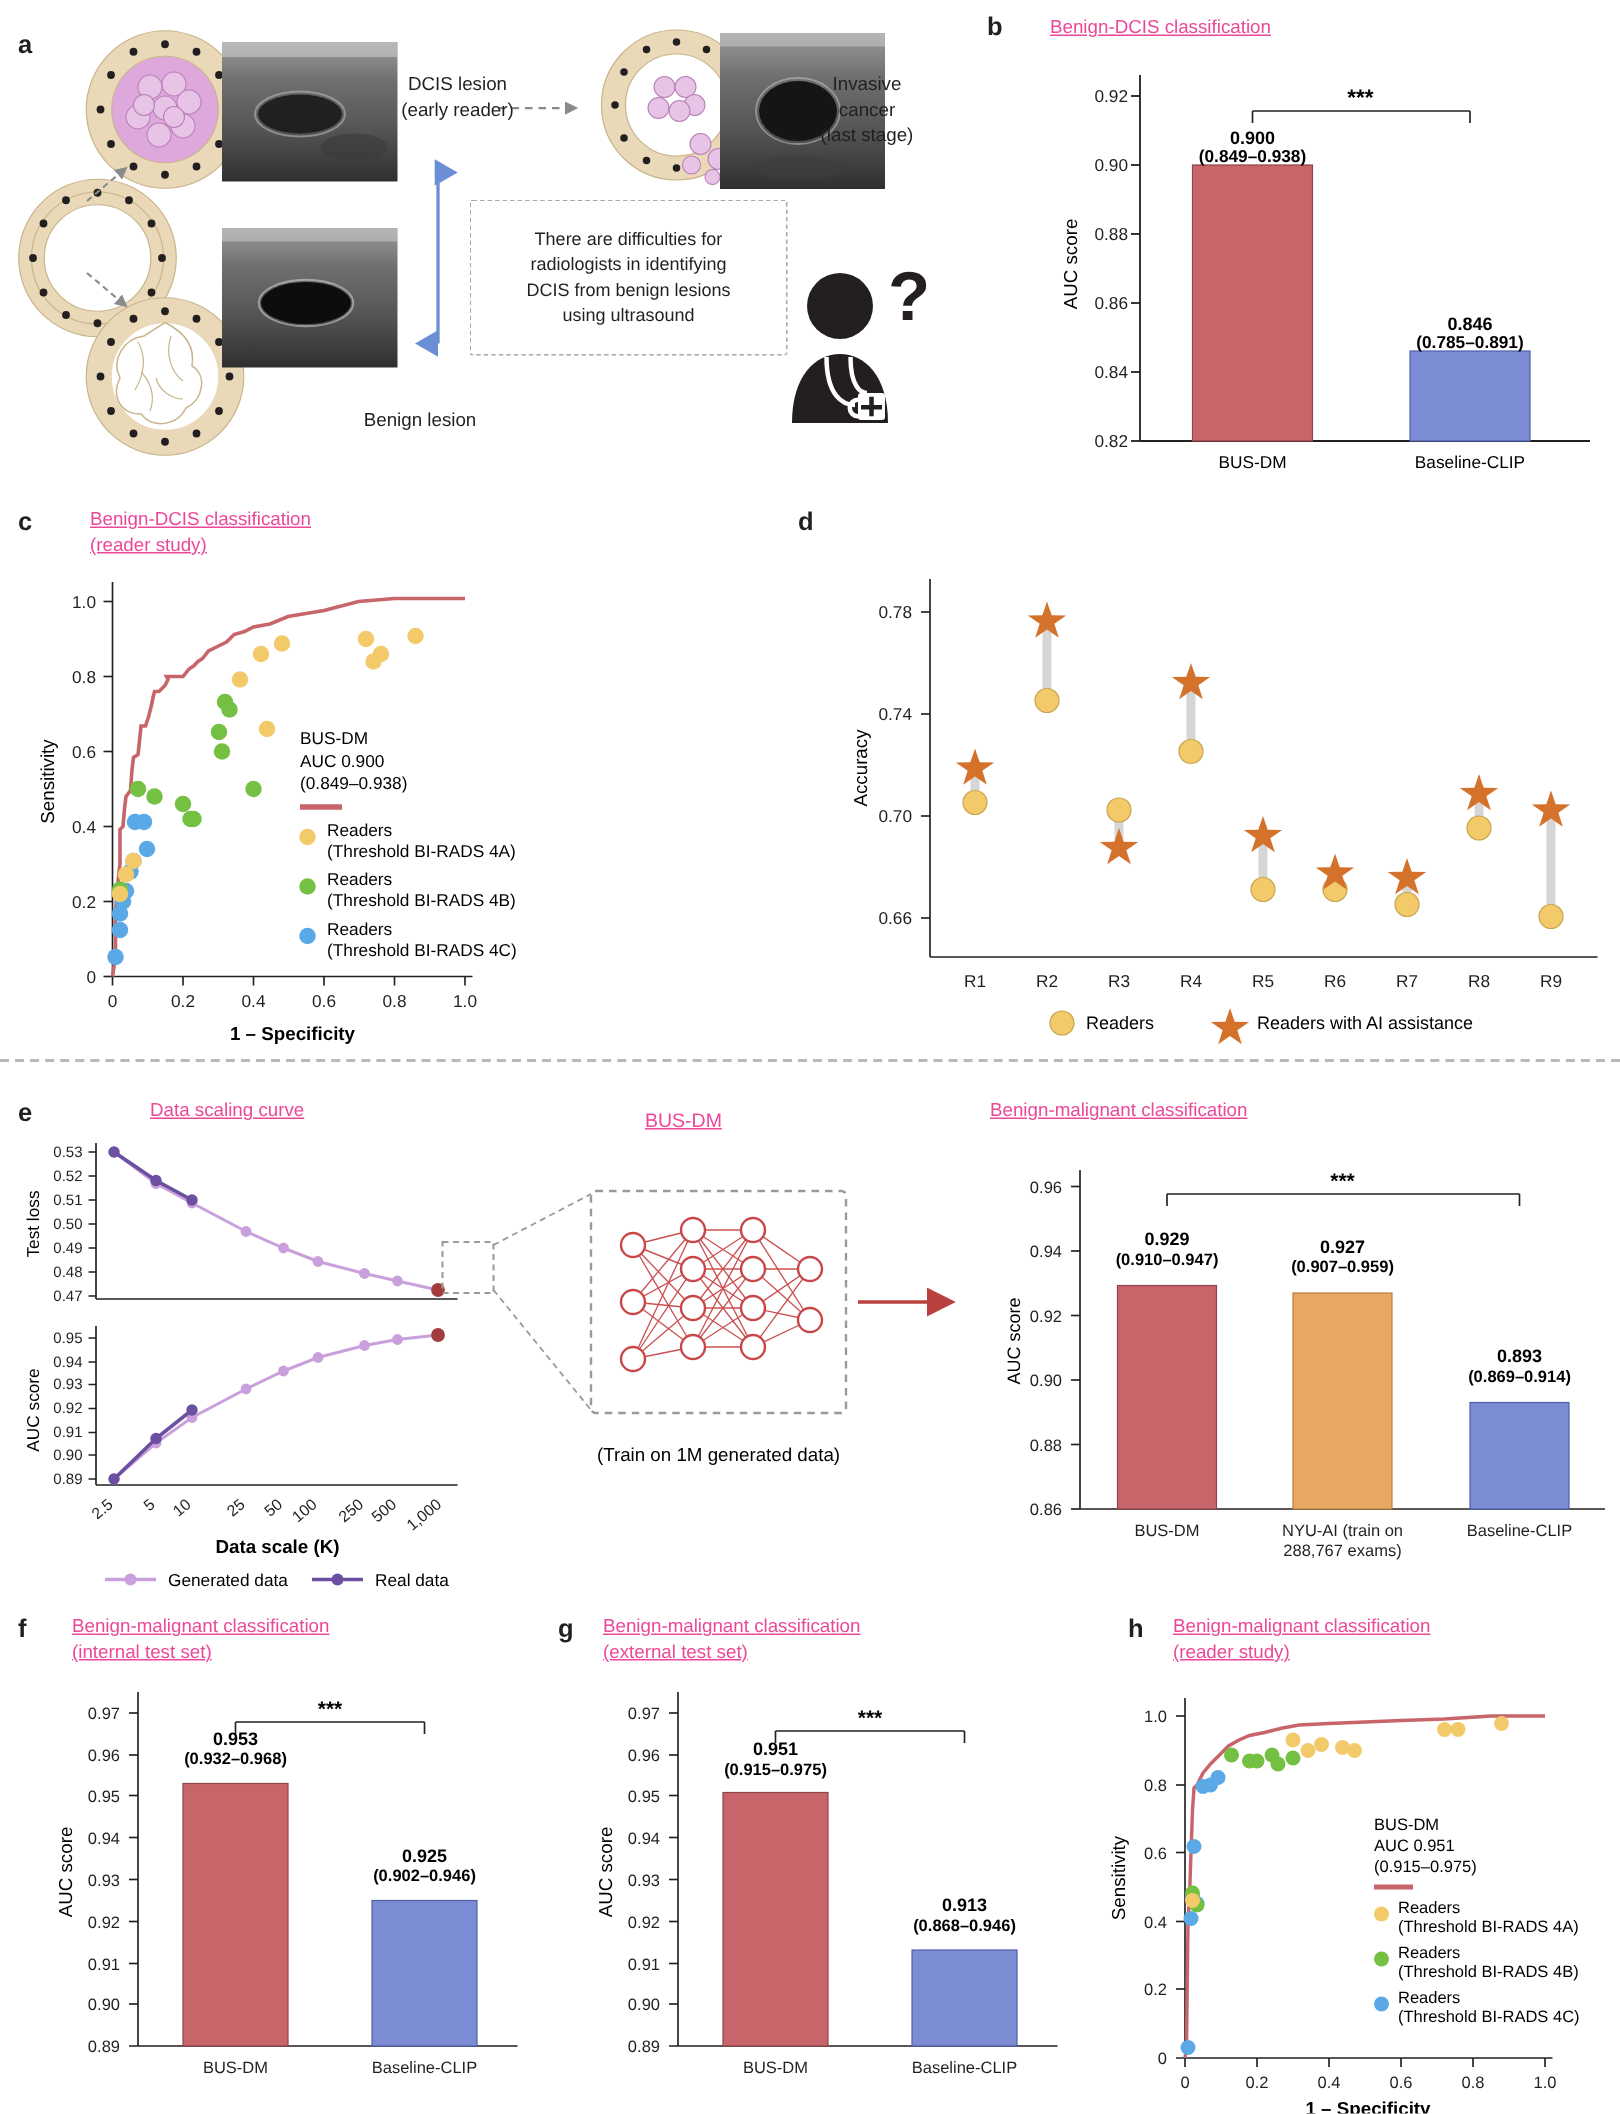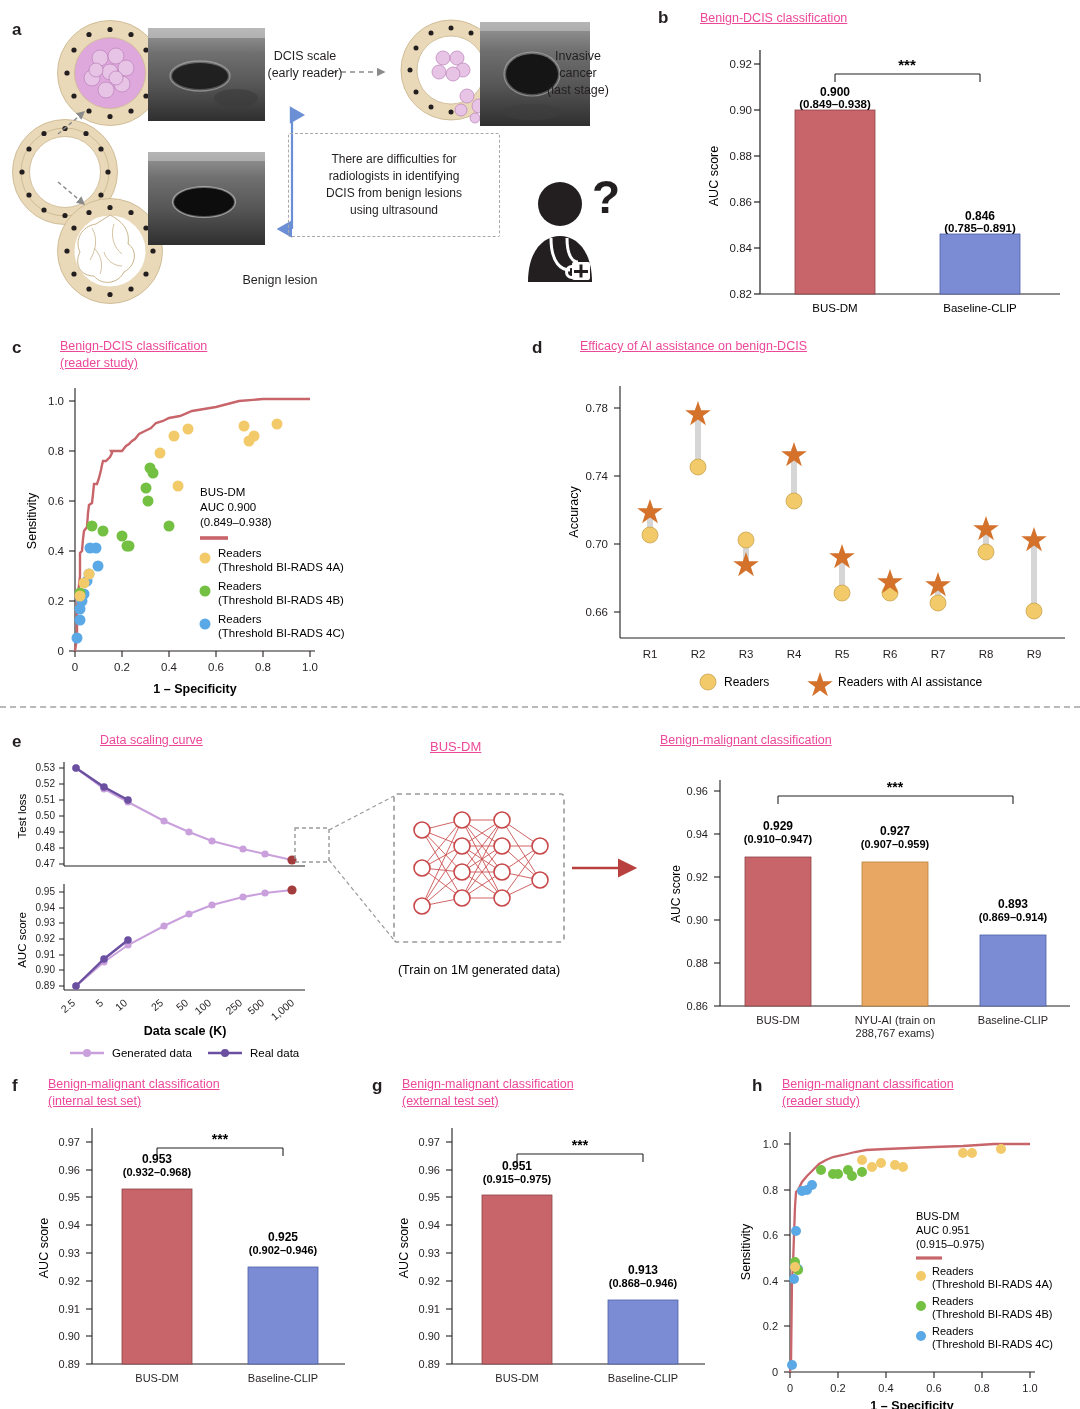--- a/index.html
+++ b/index.html
@@ -15,21 +15,21 @@
   svg { display:block; overflow:visible; }
   .divider { position:absolute; left:0; width:1080px; height:0; border-top:2px dashed #b9b9b9; }
 
   
   #panel-a { position:absolute; left:0; top:0; width:640px; height:310px; }
   .us-img { position:absolute; border:0; }
   .lbl { position:absolute; font-size:12.5px; text-align:center; line-height:1.35; }
   .dashbox {
     position:absolute; border:1.6px dashed #a9a9a9; border-radius:2px;
     font-size:12px; line-height:1.4; text-align:center; display:flex;
-    align-items:center; justify-content:center; padding:6px 8px; color:#231f20;
+    align-items:center; justify-content:center; padding:6px 8px; color:#231f20;margin-left:25px;
   }
   .qmark { position:absolute; font-size:46px; font-weight:bold; color:#231f20; }
 </style>
 </head>
 <body>
 
 <div id="panel-a">
   <div class="panel-letter" style="left:12px; top:20px;">a</div>
 
   <svg style="position:absolute; left:8px; top:118px;" width="115" height="108">
@@ -205,21 +205,21 @@
         <path d="M4,0 L8,7 L0,7 z" fill="#6b8fd4"></path>
       </marker>
       <marker id="bdn" markerWidth="8" markerHeight="8" refX="4" refY="1" orient="auto">
         <path d="M4,8 L0,1 L8,1 z" fill="#6b8fd4"></path>
       </marker>
     </defs>
     <line x1="12" y1="10" x2="12" y2="124" stroke="#6b8fd4" stroke-width="2.2" marker-start="url(#bup)" marker-end="url(#bdn)"></line>
   </svg>
 
   <div class="lbl" style="left:230px; top:48px; width:150px;">
-    <div>DCIS scale</div>
+    <div>DCIS lesion</div>
     <div>(early reader)</div>
   </div>
   <div class="lbl" style="left:543px; top:48px; width:70px;">
     <div>Invasive</div>
     <div>cancer</div>
     <div>(last stage)</div>
   </div>
   <div class="lbl" style="left:200px; top:272px; width:160px;">Benign lesion</div>
 
   <div class="dashbox" style="left:288px; top:133px; width:212px; height:104px;">
@@ -389,21 +389,20 @@
       <circle cx="205" cy="258" r="5.5" fill="#5aa9e6"></circle>
       <text x="218" y="257">Readers</text>
       <text x="218" y="271">(Threshold BI-RADS 4C)</text>
     </g>
   </svg>
 </div>
 
 <div style="position:absolute; left:520px; top:322px; width:560px; height:365px;">
   <div class="panel-letter" style="left:12px; top:16px;">d</div>
   <div class="title" style="position:absolute; left:60px; top:16px; width:460px;">
-    <div>Efficacy of AI assistance on benign-DCIS</div>
   </div>
   <svg style="position:absolute; left:0; top:44px;" width="560" height="320">
 
     <line x1="100" y1="272" x2="545" y2="272" stroke="#231f20" stroke-width="1.1"></line>
     <line x1="100" y1="272" x2="100" y2="20" stroke="#231f20" stroke-width="1.1"></line>
     <g stroke="#231f20" stroke-width="1.1">
       <line x1="94" y1="246" x2="100" y2="246"></line>
         <line x1="94" y1="178" x2="100" y2="178"></line>
       <line x1="94" y1="110" x2="100" y2="110"></line>
         <line x1="94" y1="42" x2="100" y2="42"></line>

